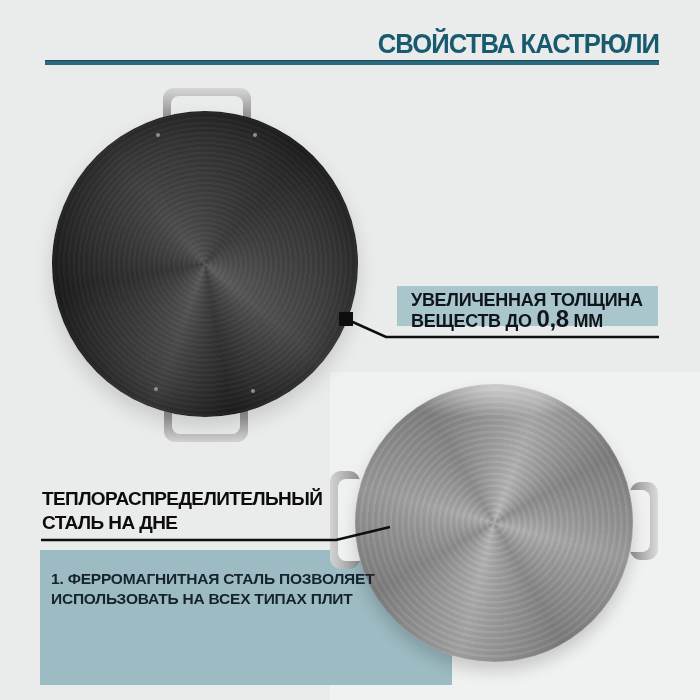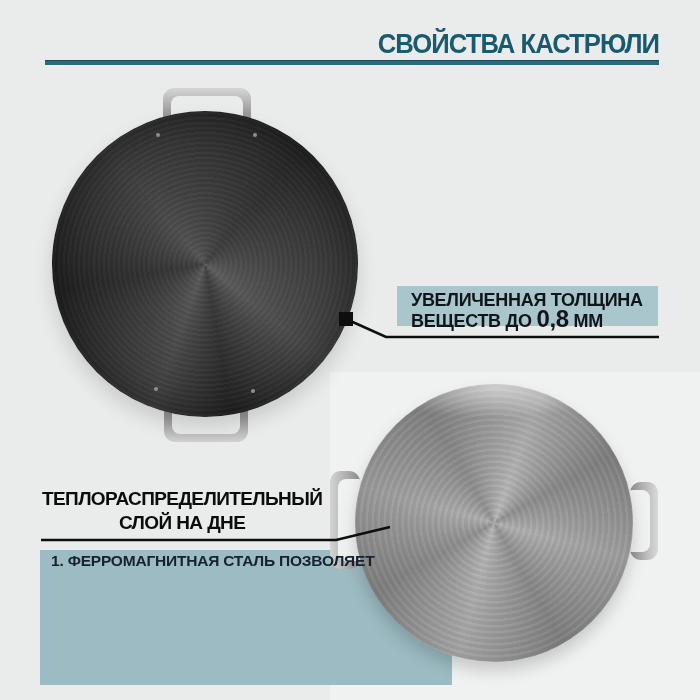--- a/index.html
+++ b/index.html
@@ -52,25 +52,25 @@
   .rivet{position:absolute;width:4px;height:4px;border-radius:50%;background:#8f8f8f;z-index:2;}
 
   
   .marker{position:absolute;left:339px;top:296px;width:14px;height:14px;background:var(--callout-line);z-index:5;}
   .lines-svg{position:absolute;left:0;top:0;width:700px;height:700px;z-index:5;pointer-events:none;}
   .callout-box{position:absolute;left:397px;top:270px;width:261px;height:40px;background:var(--callout-box-bg);
     padding:4px 0 12px 14px;color:var(--text-dark);font-weight:bold;font-size:18px;line-height:21px;
     letter-spacing:-.3px;z-index:4;white-space:nowrap;}
   .callout-box .big{font-size:24px;line-height:0;text-align:right;}
   .bottom-heading{position:absolute;left:42px;top:471px;font-size:19px;font-weight:bold;line-height:23.5px;
-    color:#0c0c0c;letter-spacing:-.6px;z-index:4;white-space:nowrap;text-align:center;}
+    color:#0c0c0c;letter-spacing:-.6px;z-index:4;white-space:nowrap;}
 
   
   .features-fill{position:absolute;left:40px;top:534px;width:412px;height:135px;background:var(--features-box-bg);z-index:1;}
-  .features-text{position:absolute;left:40px;top:534px;width:412px;height:135px;padding:1px 8px 0 11px;z-index:4;
+  .features-text{position:absolute;left:40px;top:534px;width:412px;height:135px;padding:19px 8px 0 11px;z-index:4;
     color:var(--features-text);font-weight:bold;font-size:15.5px;line-height:19.5px;letter-spacing:-.2px;}
   .feature-item{margin-bottom:7px;white-space:nowrap;}
 </style>
 </head>
 <body>
 
 <div class="page">
 
   <div class="title">СВОЙСТВА КАСТРЮЛИ</div>
   <div class="rule"></div>
@@ -105,22 +105,23 @@
   </svg>
   <div class="marker"></div>
 
   <div class="callout-box">
     <div>УВЕЛИЧЕННАЯ ТОЛЩИНА</div>
     <div><span>ВЕЩЕСТВ ДО </span><span class="big">0,8</span><span> ММ</span></div>
   </div>
 
   <div class="bottom-heading">
     <div>ТЕПЛОРАСПРЕДЕЛИТЕЛЬНЫЙ</div>
-    <div>СЛОЙ НА ДНЕ</div>
+    <div>СТАЛЬ НА ДНЕ</div>
   </div>
 
   <div class="features-text">
     <div class="feature-item">
       <div>1. ФЕРРОМАГНИТНАЯ СТАЛЬ ПОЗВОЛЯЕТ</div>
+      <div>ИСПОЛЬЗОВАТЬ НА ВСЕХ ТИПАХ ПЛИТ</div>
     </div>
   </div>
 
 </div>
 
 </body></html>

